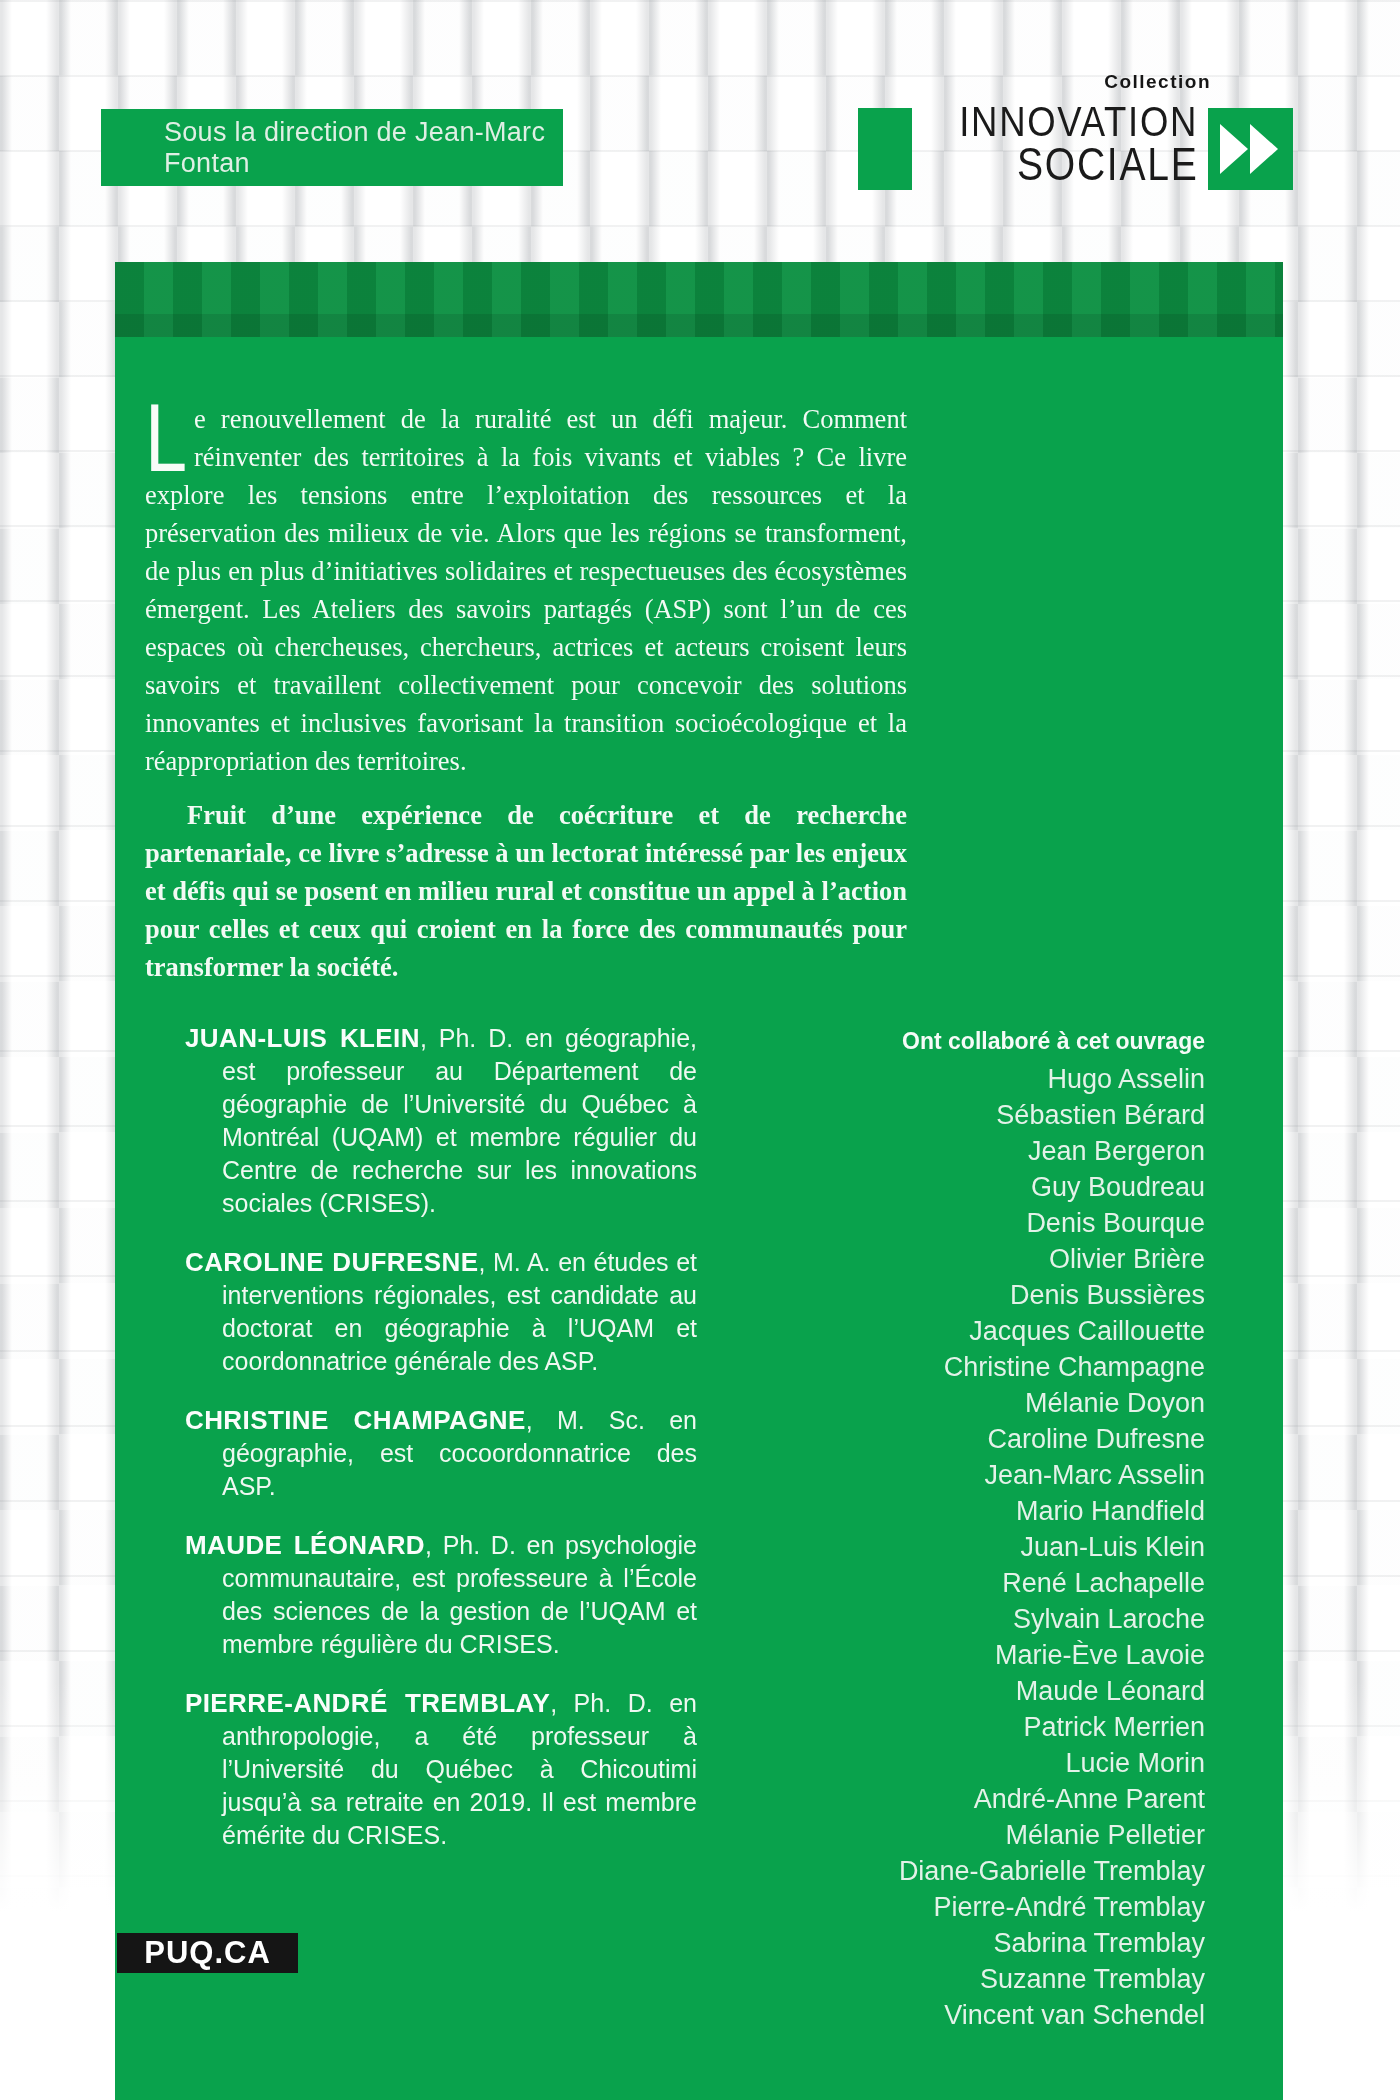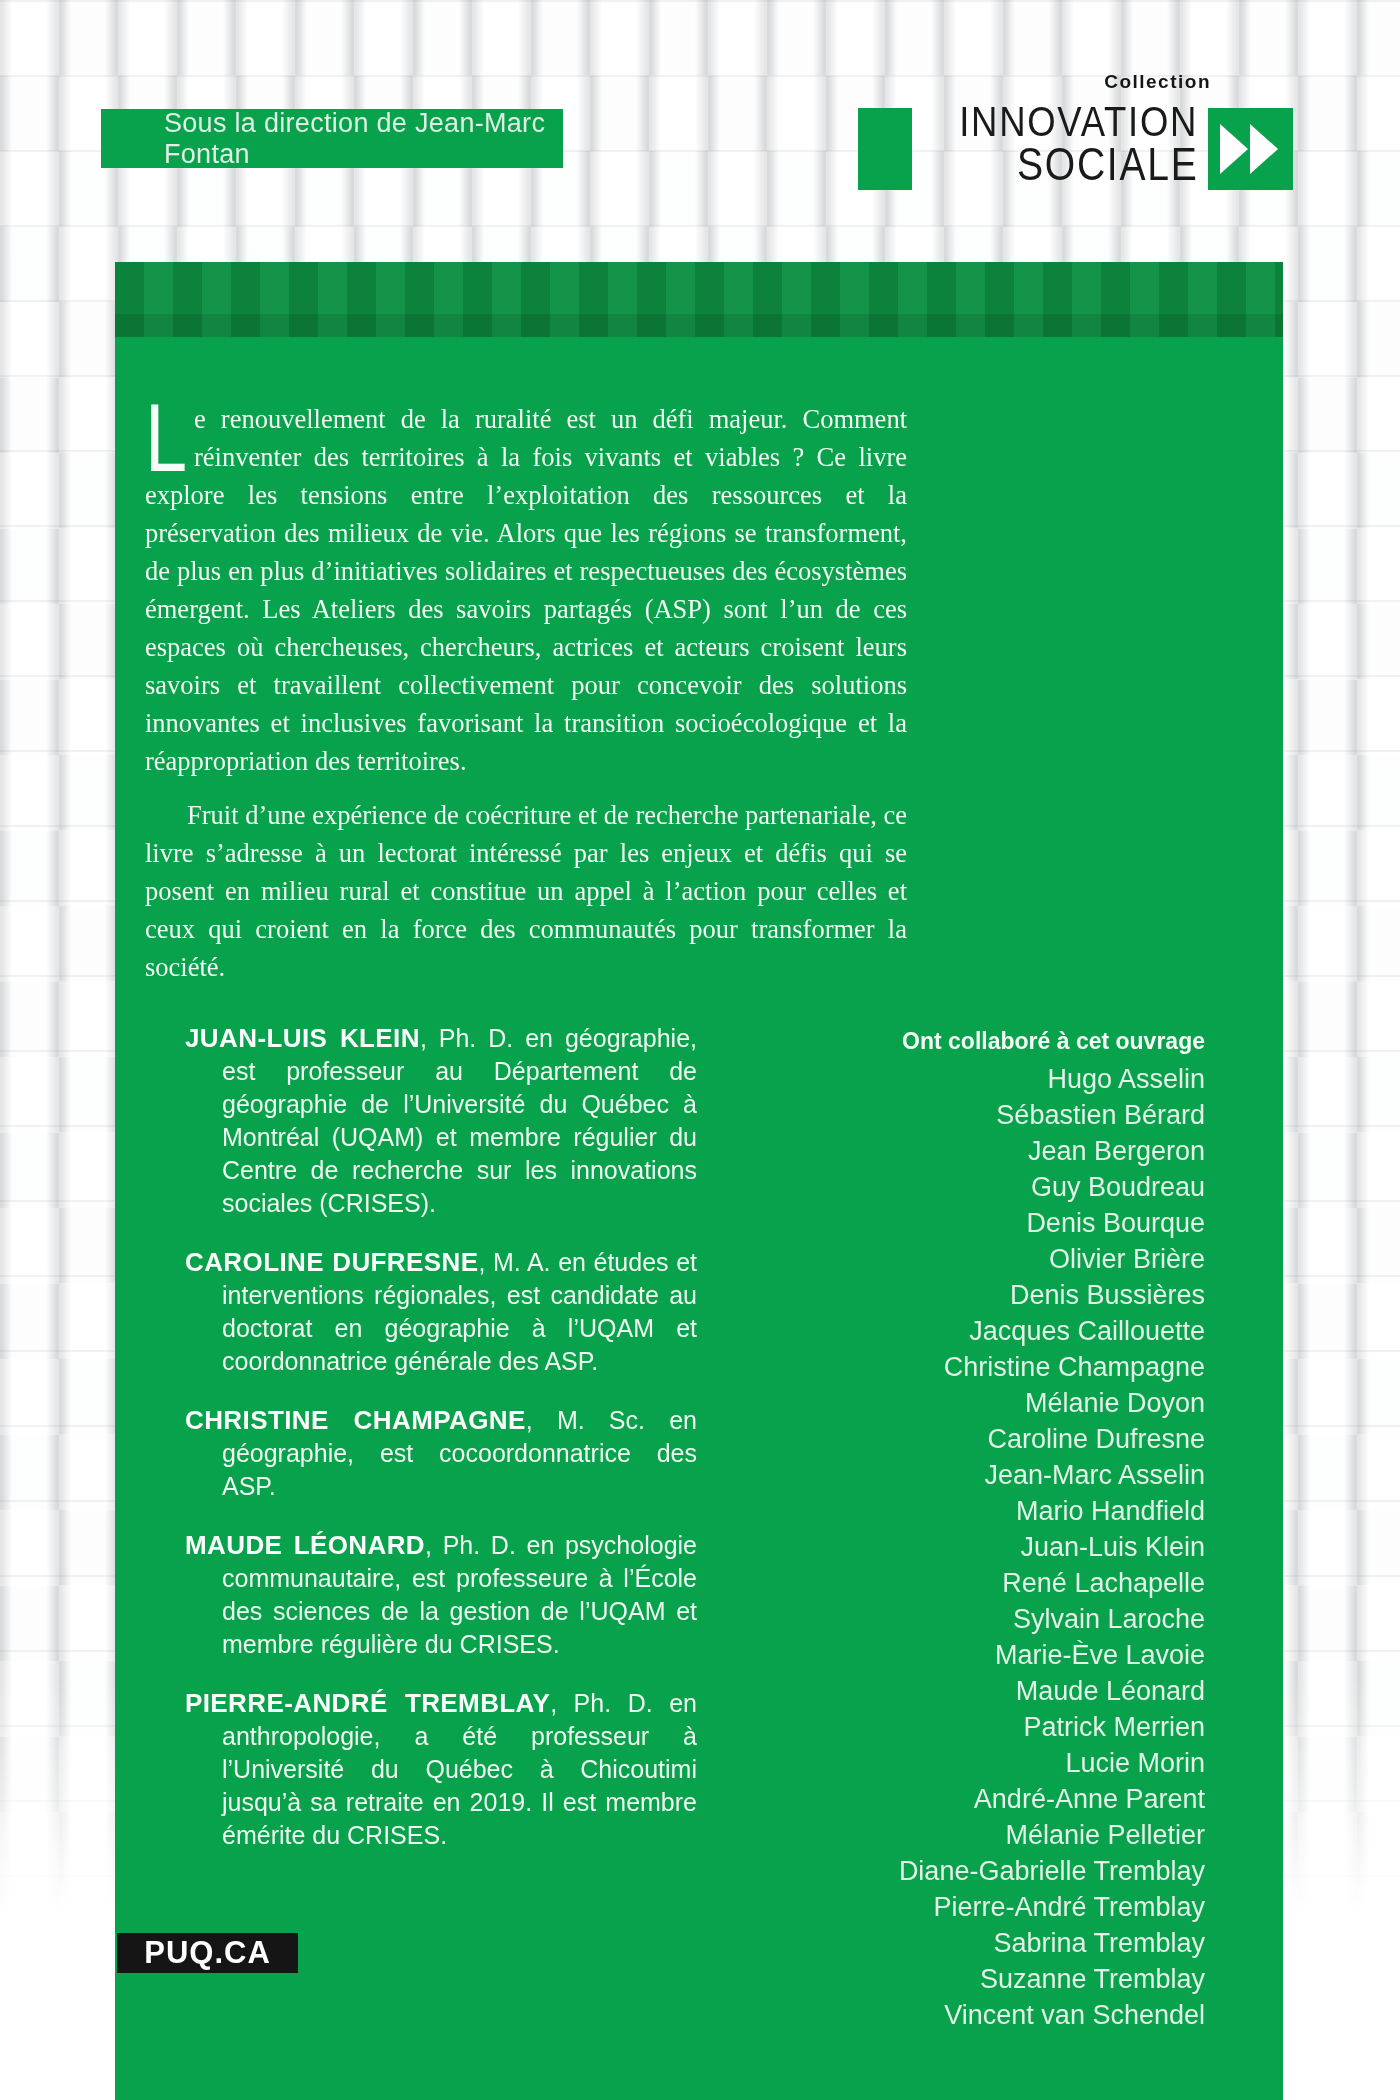--- a/index.html
+++ b/index.html
@@ -11,21 +11,21 @@
     background-color:#ffffff;
     background-image:
       linear-gradient(180deg, rgba(255,255,255,0) 0%, rgba(255,255,255,0) 80%, #ffffff 91%),
       repeating-linear-gradient(180deg, rgba(120,125,130,0.10) 0 2px, rgba(255,255,255,0) 2px 75px),
       repeating-linear-gradient(90deg, rgba(125,130,136,0.20) 0 2px, rgba(255,255,255,0.90) 12px 46px, rgba(125,130,136,0.20) 57px 59px),
       repeating-conic-gradient(rgba(158,163,168,0.16) 0% 25%, rgba(255,255,255,0.05) 25% 50%);
     background-size:auto,auto,auto,118px 151px;
   }
   
   .banner{
-    position:absolute;left:101px;top:109px;width:462px;height:59px;
+    position:absolute;left:101px;top:109px;width:462px;height:77px;
     background:#09A24C;display:flex;align-items:center;
   }
   .banner span{
     padding-left:63px;color:#DFEFE4;font-size:27px;letter-spacing:0.3px;
   }
   
   .logo-collection{
     position:absolute;right:189px;top:71px;
     font-weight:bold;font-size:19px;letter-spacing:1.5px;color:#161616;
   }
@@ -52,21 +52,21 @@
       repeating-linear-gradient(90deg, rgba(0,0,0,0.10) 0 29px, rgba(255,255,255,0.03) 29px 58px);
   }
   
   .synopsis{
     position:absolute;left:30px;top:138px;width:762px;
     font-family:"Liberation Serif",serif;
     font-size:26.5px;line-height:38px;color:#F2FAF4;
     text-align:justify;
   }
   .synopsis p{margin:0;}
-  .synopsis p + p{margin-top:16px;text-indent:42px;}
+  .synopsis p + p{margin-top:16px;text-indent:42px;font-weight:bold;}
   .dropcap{
     float:left;width:40px;height:74px;padding-right:9px;
     font-family:"Liberation Sans",sans-serif;
     font-size:97px;line-height:76px;
     transform:scaleX(0.78);transform-origin:0 60%;
     color:#F7FCF8;
   }
   
   .bios{
     position:absolute;left:70px;top:752px;width:512px;

